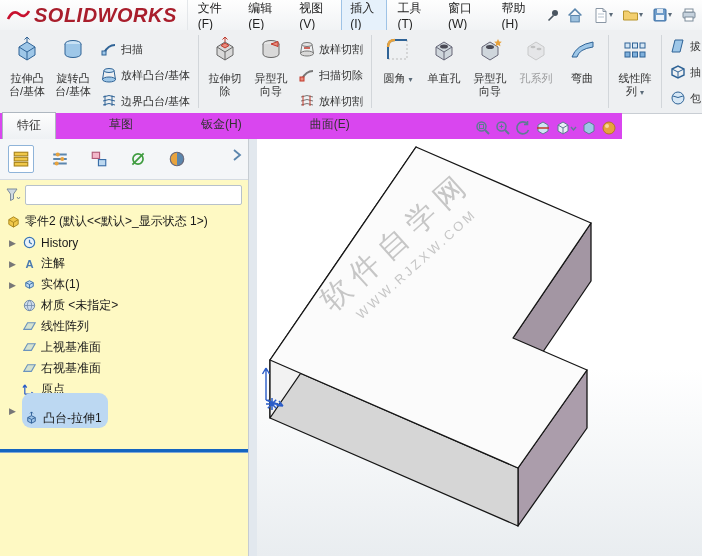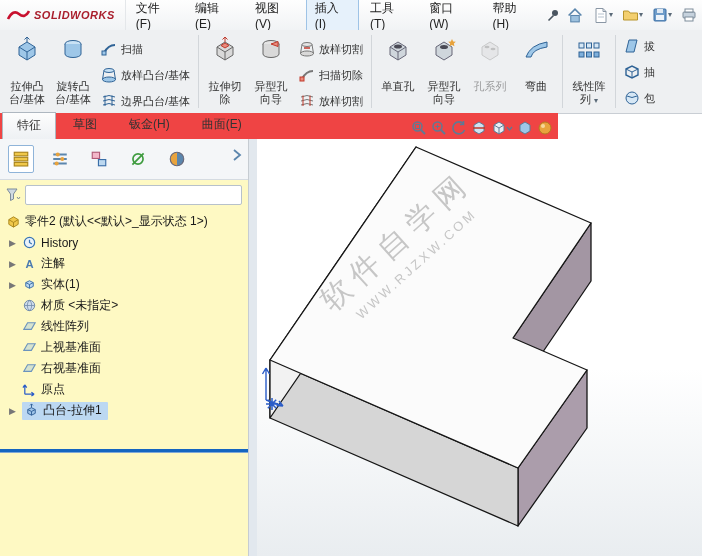--- a/index.html
+++ b/index.html
@@ -4,60 +4,60 @@
 <style>
   html,body{margin:0;padding:0;background:#888;}
   #app{position:relative;width:702px;height:556px;background:#fff;overflow:hidden;
        font-family:"Liberation Sans","DejaVu Sans",sans-serif;color:#222;}
   
   .menubar{position:absolute;left:0;top:0;width:702px;height:30px;
            background:linear-gradient(#fefefe,#f1f3f5);border-bottom:1px solid #d6dade;
            display:flex;align-items:center;}
   .logo{display:flex;align-items:center;gap:4px;padding:0 10px 0 6px;height:100%;
         border-right:1px solid #e4e7ea;}
-  .logo-text{font-size:11px;font-weight:bold;font-style:italic;color:#a91e2c;letter-spacing:.5px;}
+  .logo-text{font-size:20px;font-weight:bold;font-style:italic;color:#a91e2c;letter-spacing:.5px;}
   .menu-item{font-size:12px;padding:4px 8px;margin:0 1px;border:1px solid transparent;cursor:default;}
   .menu-item.active{background:#e6f1fb;border:1px solid #9ec3e6;}
   .mb-icons{margin-left:auto;display:flex;align-items:center;gap:3px;padding-right:2px;}
   .mb-btn{display:flex;align-items:center;padding:2px;border:1px solid transparent;}
   .caret{font-size:8px;color:#5a6a78;line-height:8px;}
   
   .ribbon{position:absolute;left:0;top:30px;width:702px;height:83px;background:#eef0f2;
           border-bottom:1px solid #c9ced4;display:flex;align-items:stretch;overflow:hidden;padding-left:4px;}
   .rgroup{display:flex;align-items:flex-start;padding-top:3px;}
   .rsep{width:1px;background:#d2d6da;margin:5px 3px;}
   .rbl{width:44px;height:76px;display:flex;flex-direction:column;align-items:center;
        border:1px solid transparent;border-radius:2px;}
   .rbl svg{margin-top:2px;}
-  .rlab{font-size:11px;line-height:13px;text-align:center;color:#333;word-break:break-all;width:40px;margin-top:16px;}
+  .rlab{font-size:11px;line-height:13px;text-align:center;color:#333;word-break:break-all;width:40px;margin-top:8px;}
   .rcol{display:flex;flex-direction:column;justify-content:flex-start;gap:2px;padding-top:4px;}
   .rbs{display:flex;align-items:center;gap:4px;height:22px;font-size:11px;color:#333;
        padding:0 4px;border:1px solid transparent;white-space:nowrap;}
   .dis{opacity:.45;}
   
-  .tabbar{position:absolute;left:0;top:113px;width:558px;height:26px;background:#ef4444;
-          border-bottom:1px solid #c2cad2;display:flex;align-items:flex-end;}
+  .tabbar{position:absolute;left:0;top:113px;width:622px;height:26px;background:#d946ef;
+          border-bottom:1px solid #c2cad2;display:flex;align-items:flex-end;gap:36px;}
   .tab{font-size:12px;padding:4px 14px 5px;margin-left:2px;color:#333;border:1px solid transparent;}
   .tab.active{background:linear-gradient(#fdfdfd,#eef1f4);border:1px solid #aeb7c0;border-bottom:none;}
   .hud{margin-left:auto;display:flex;align-items:center;gap:4px;padding:0 5px 3px 0;}
   .hud span{display:flex;}
   
   .panel{position:absolute;left:0;top:139px;width:248px;bottom:0;background:#fef9c3;overflow:hidden;}
   .ptabs{height:40px;background:#f4f6f8;border-bottom:1px solid #d5dbe1;display:flex;align-items:center;gap:13px;padding-left:8px;position:relative;}
   .ptab{width:24px;height:26px;display:flex;align-items:center;justify-content:center;border:1px solid transparent;}
   .ptab.active{background:#fff;border:1px solid #8fb4d9;border-radius:2px;}
   .pexpand{position:absolute;right:4px;top:8px;}
   .filterrow{display:flex;align-items:center;gap:4px;padding:5px 6px 4px 6px;}
   .filterbox{flex:1;height:18px;border:1px solid #b7c1cb;border-radius:2px;background:#fff;}
   .tree{padding-top:2px;font-size:12px;}
   .trow{height:21px;display:flex;align-items:center;gap:4px;padding-left:22px;position:relative;white-space:nowrap;}
   .trow.root{padding-left:6px;}
   .arr{position:absolute;left:9px;font-size:9px;color:#777;width:10px;}
   .tlabel{color:#1a1a1a;}
-  .selwrap{display:flex;align-items:center;gap:4px;background:#bcd8f2;padding:0 6px 1px 2px;border-radius:1px;}
+  .selwrap{display:flex;align-items:center;gap:4px;background:#bcd8f2;padding:17px 6px 1px 2px;border-radius:9px;}
   .rollback{position:absolute;left:0;top:310px;width:248px;height:3px;background:#1565c0;}
   .rollback:after{content:"";position:absolute;left:0;top:3px;width:248px;height:1px;background:#7fa8d6;}
   .splitter{position:absolute;left:248px;top:139px;width:9px;bottom:0;background:#e2e8ee;
             border-left:1px solid #c6ccd2;border-right:1px solid #c6ccd2;}
   .viewport{position:absolute;left:257px;top:139px;width:445px;bottom:0;
             background:linear-gradient(#ffffff 55%,#e9edf0);overflow:hidden;}
   .part-svg{position:absolute;left:0;top:0;z-index:1;}
   .watermark{position:absolute;left:10px;top:80px;width:270px;z-index:5;text-align:center;
              transform:rotate(-42deg);pointer-events:none;}
   .wm1{font-size:30px;letter-spacing:8px;color:rgba(125,125,125,.42);}
@@ -213,20 +213,28 @@
           </svg>
           <span>放样切割</span>
         </div>
       </div>
     </div>
     <div class="rsep"></div>
 
     <div class="rgroup">
       <div class="rbl">
         <svg width="28" height="28" viewBox="0 0 28 28">
+          <path d="M4 23 H23 V4" stroke="#bbb" stroke-dasharray="2,2" fill="none"></path>
+          <path d="M4 23 V11 Q4 4 11 4 H23" fill="none" stroke="#2f6396" stroke-width="2"></path>
+          <path d="M4 11 Q4 4 11 4" stroke="#e8a33d" stroke-width="2.5" fill="none"></path>
+        </svg>
+        <div class="rlab"><span>圆角</span> <span class="caret">▾</span></div>
+      </div>
+      <div class="rbl">
+        <svg width="28" height="28" viewBox="0 0 28 28">
           <path d="M6 11 L14 6 L22 11 L22 19 L14 24 L6 19 Z" fill="#cfd6dc" stroke="#667"></path>
           <path d="M6 11 L14 16 L22 11 M14 16 V24" stroke="#667" fill="none"></path>
           <ellipse cx="14" cy="10.5" rx="4" ry="2" fill="#4a4a55"></ellipse>
         </svg>
         <div class="rlab">单直孔</div>
       </div>
       <div class="rbl">
         <svg width="28" height="28" viewBox="0 0 28 28">
           <path d="M6 11 L14 6 L22 11 L22 19 L14 24 L6 19 Z" fill="#cfd6dc" stroke="#667"></path>
           <ellipse cx="14" cy="11" rx="4" ry="2" fill="#4a4a55"></ellipse>

